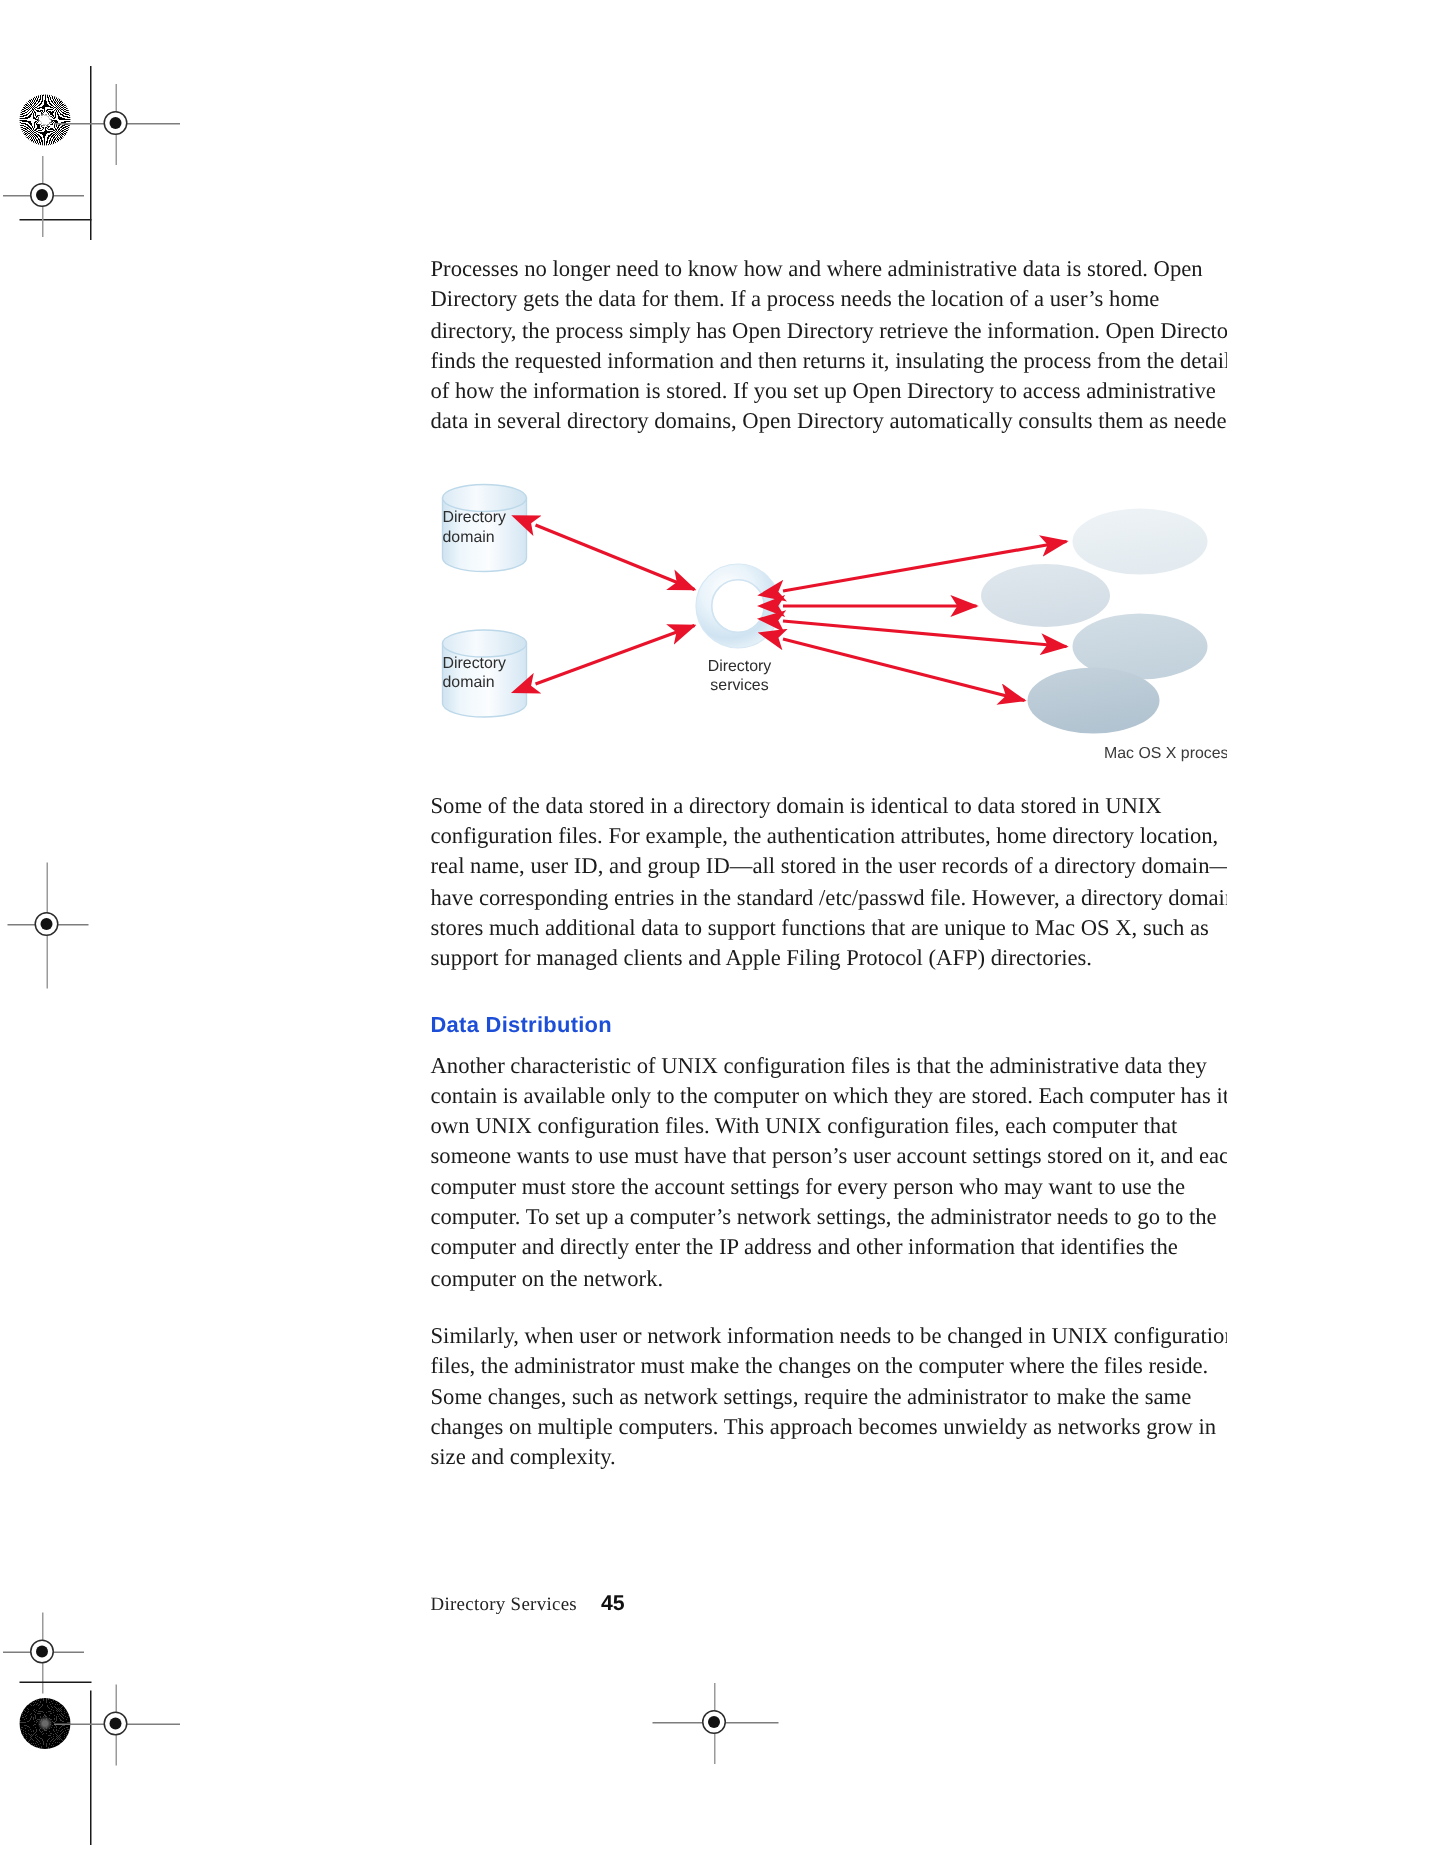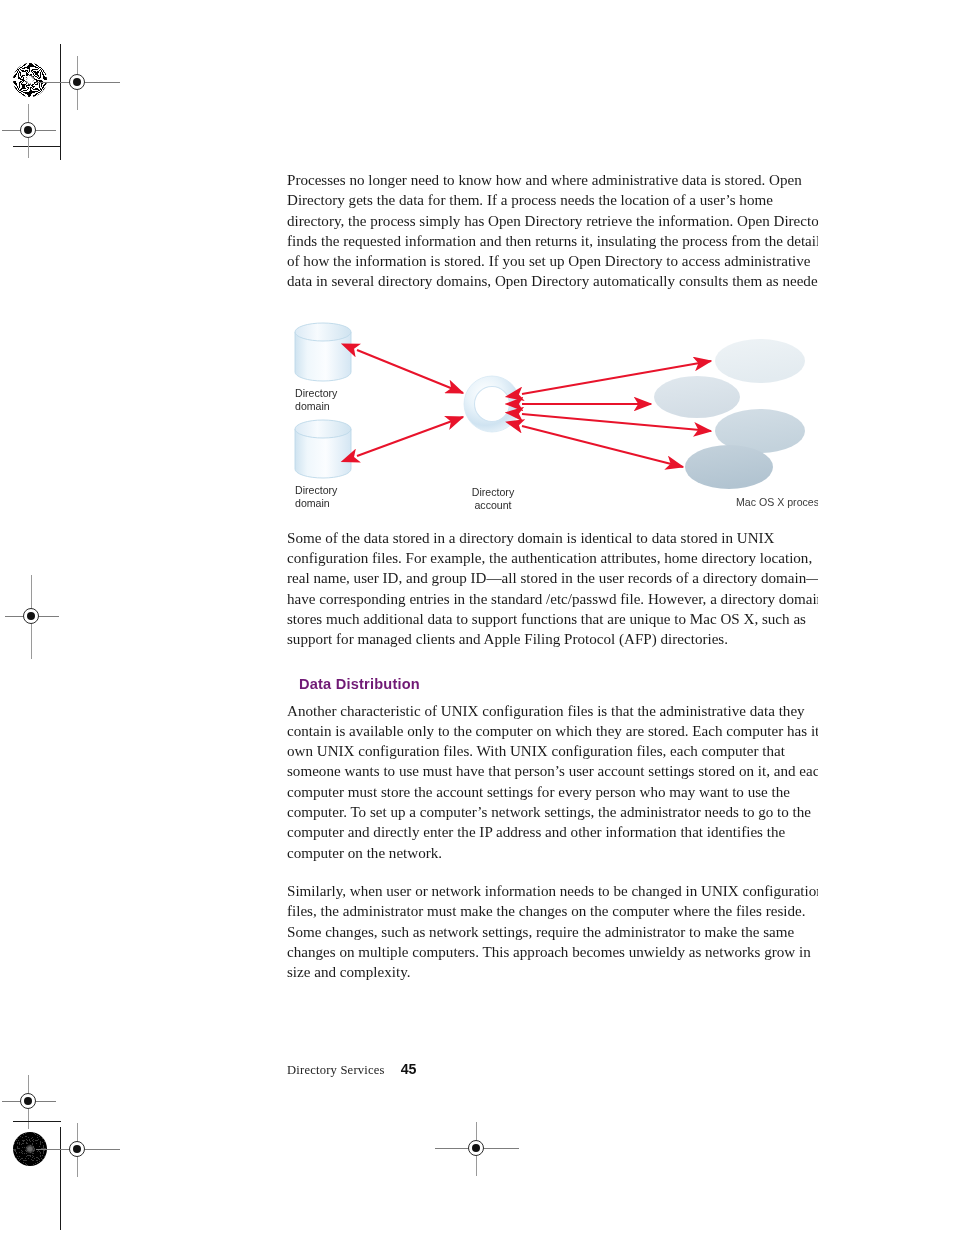--- a/index.html
+++ b/index.html
@@ -99,41 +99,40 @@
     font-size: 15.1px;
     line-height: 20.3px;
     color: #1b1b1b;
     margin: 0 0 18px 0;
     text-align: left;
   }
   h2.section-heading {
     font-family: "Liberation Sans", sans-serif;
     font-size: 14.6px;
     font-weight: bold;
-    color: #701a75;
+    color: #1d4ed8;
     letter-spacing: 0.2px;
-    margin: 26px 0 9px 12px;
+    margin: 26px 0 9px 0;
   }
 
   
   .diagram {
     position: relative;
     width: 545px;
     height: 200px;
     margin: 22px 0 14px 0;
   }
   .diagram svg { display: block; }
   .diagram-label {
     position: absolute;
     font-family: "Liberation Sans", sans-serif;
     font-size: 10.6px;
     line-height: 13.4px;
     color: #2c2c2c;
     white-space: nowrap;
-    margin-top: 48px;
   }
   .diagram-caption {
     position: absolute;
     font-family: "Liberation Sans", sans-serif;
     font-size: 10.6px;
     color: #3a3a3a;
     white-space: nowrap;
     padding-left: 25px;
   }
 
@@ -336,21 +335,21 @@
         <span>domain</span>
       </div>
 
       <div class="diagram-label" style="left:8px; top:122px;">
         <span>Directory</span><br>
         <span>domain</span>
       </div>
 
       <div class="diagram-label" style="left:176px; top:124px; text-align:center; width:60px;">
         <span>Directory</span><br>
-        <span>account</span>
+        <span>services</span>
       </div>
 
       <div class="diagram-caption" style="left:424px; top:182px;">Mac OS X processes</div>
     </div>
 
     <p class="body-text">Some of the data stored in a directory domain is identical to data stored in UNIX configuration files. For example, the authentication attributes, home directory location, real name, user ID, and group ID—all stored in the user records of a directory domain—have corresponding entries in the standard /etc/passwd file. However, a directory domain stores much additional data to support functions that are unique to Mac OS X, such as support for managed clients and Apple Filing Protocol (AFP) directories.</p>
 
     <h2 class="section-heading">Data Distribution</h2>
 
     <p class="body-text">Another characteristic of UNIX configuration files is that the administrative data they contain is available only to the computer on which they are stored. Each computer has its own UNIX configuration files. With UNIX configuration files, each computer that someone wants to use must have that person’s user account settings stored on it, and each computer must store the account settings for every person who may want to use the computer. To set up a computer’s network settings, the administrator needs to go to the computer and directly enter the IP address and other information that identifies the computer on the network.</p>

